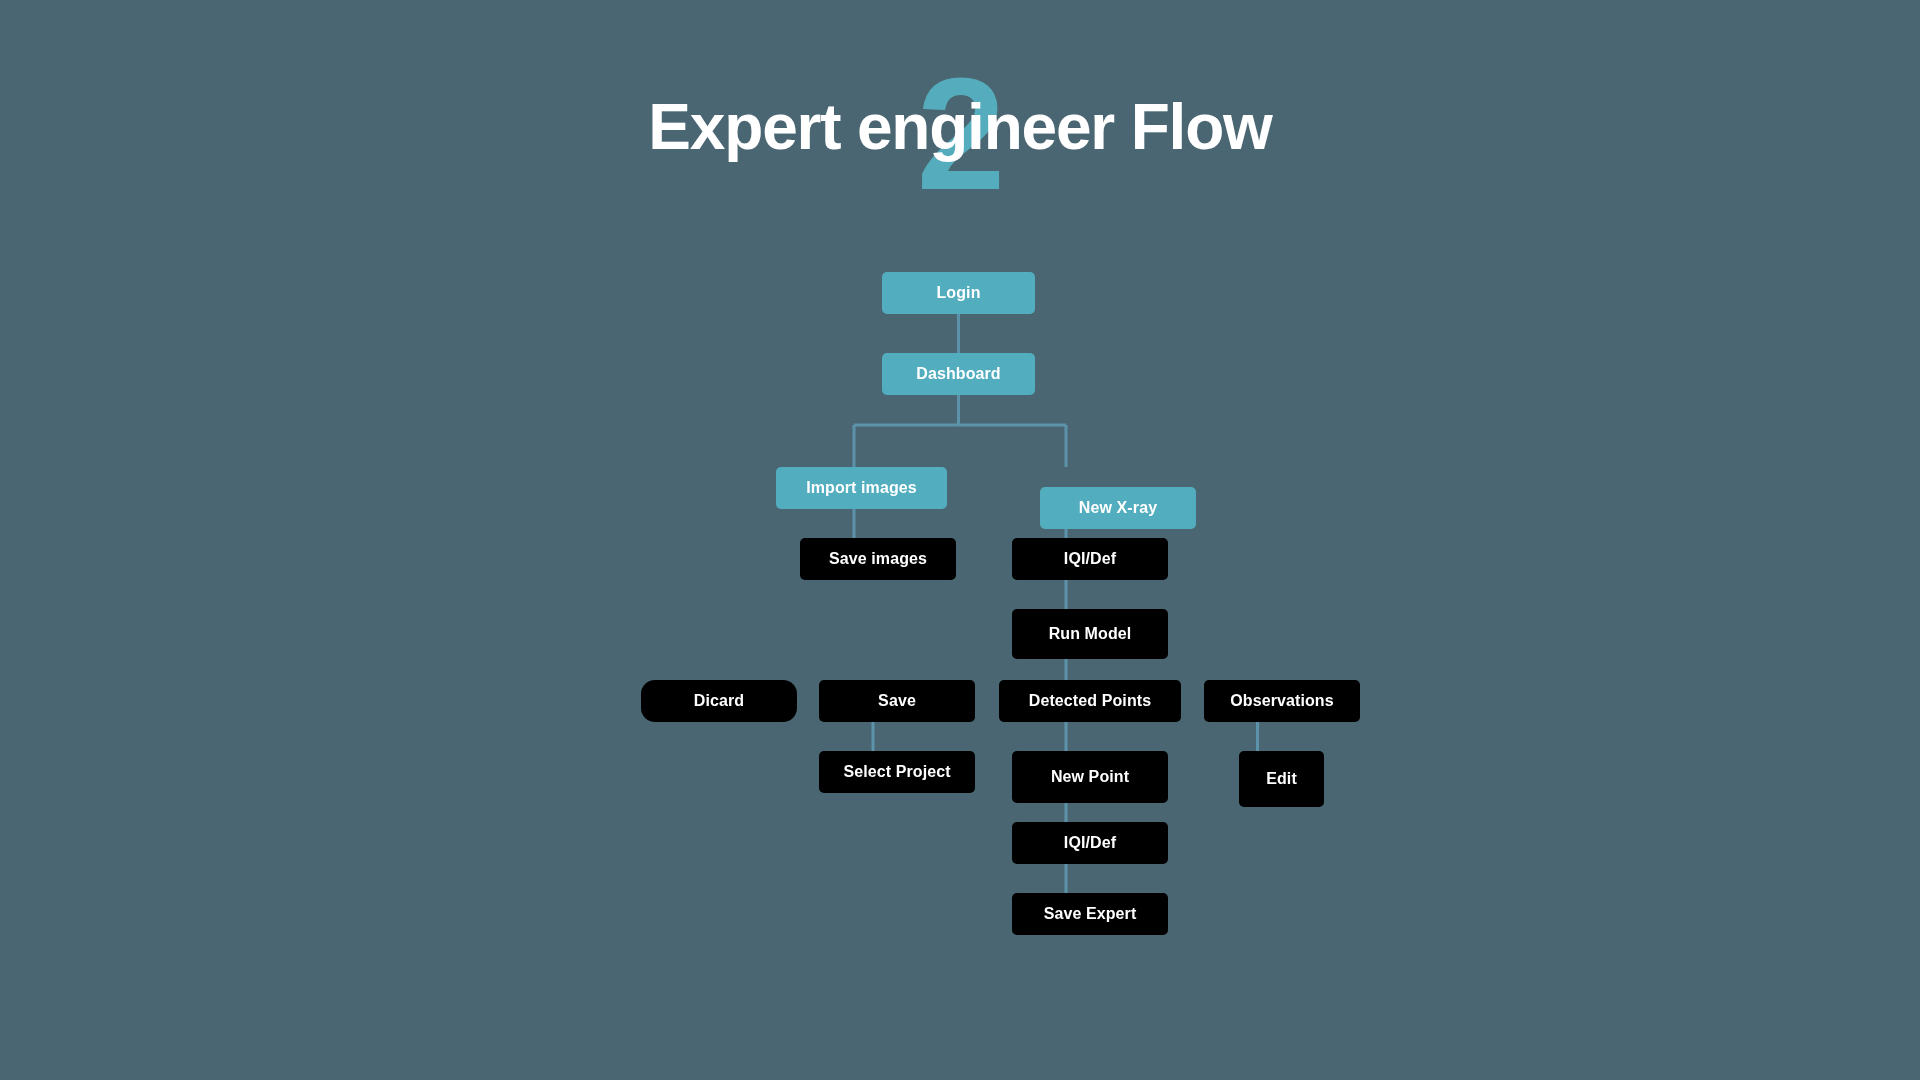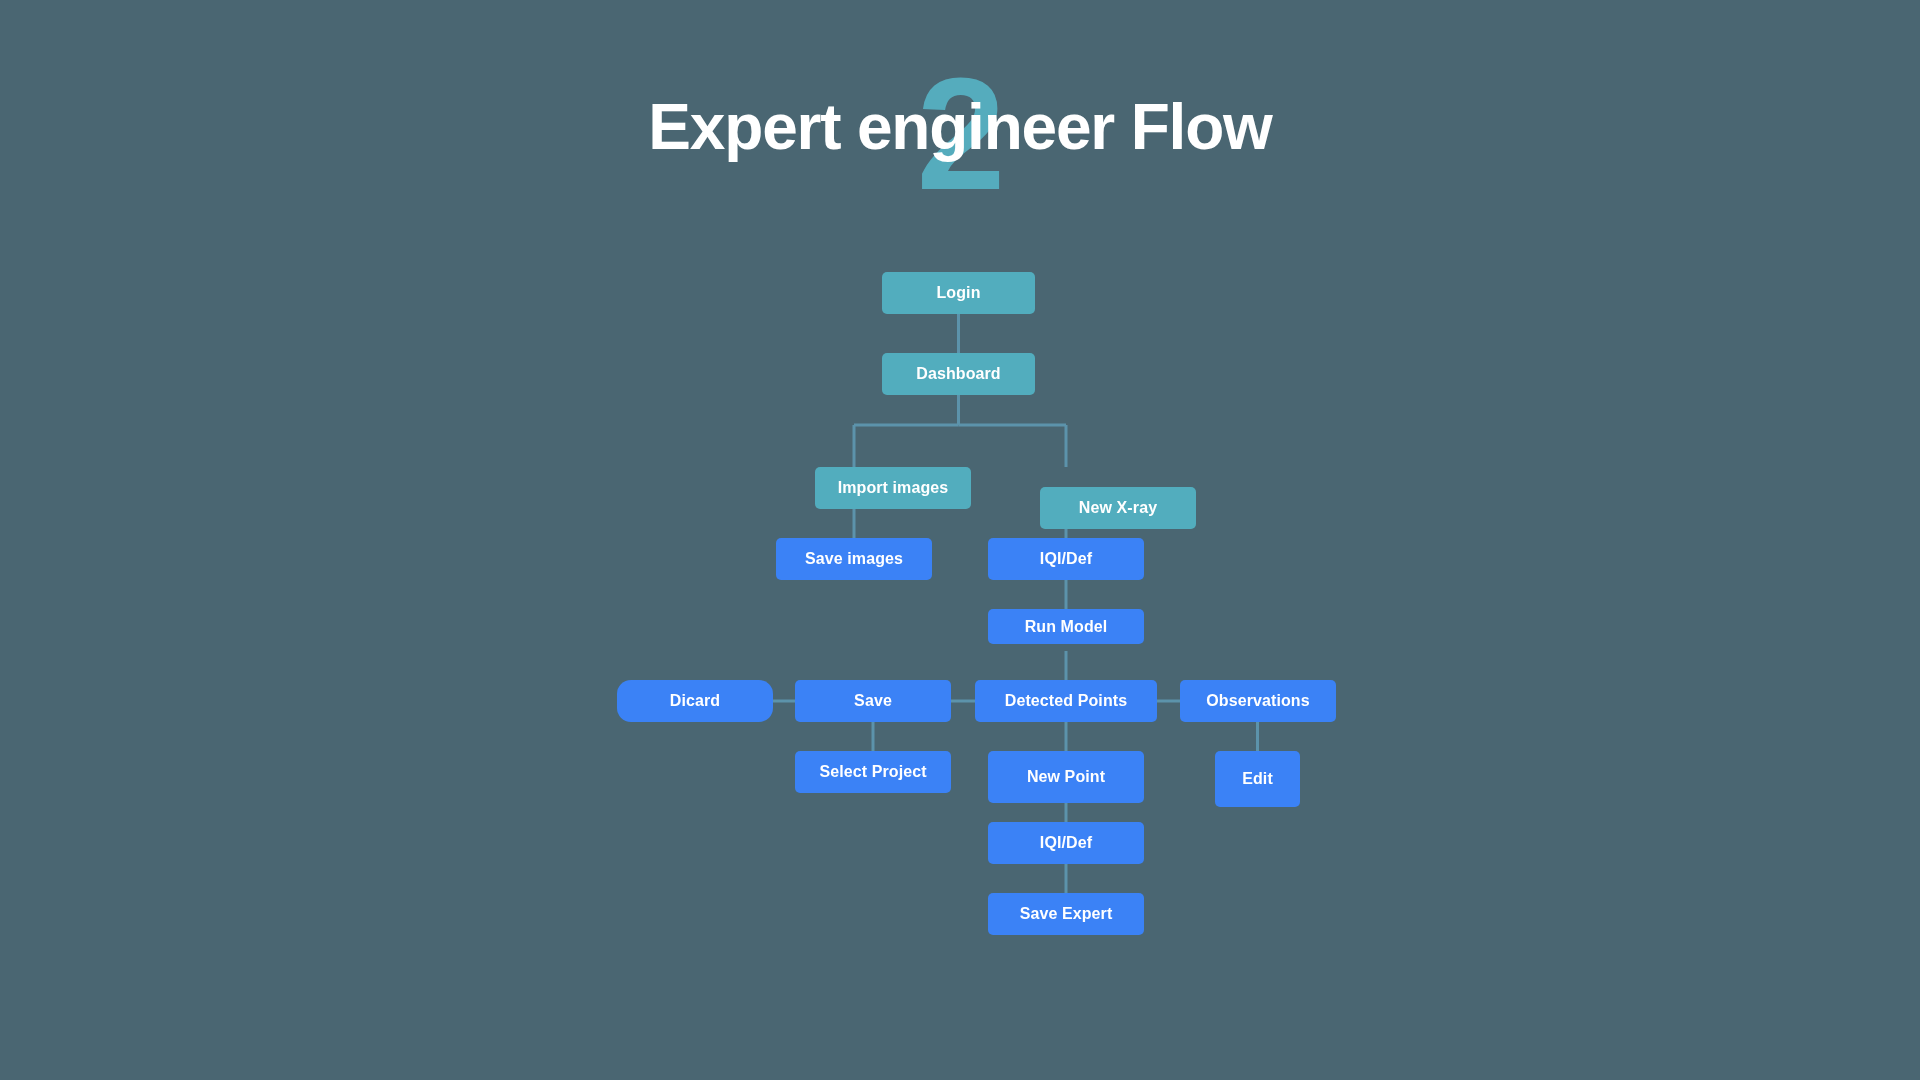--- a/index.html
+++ b/index.html
@@ -75,21 +75,21 @@
     justify-content: center;
     border-radius: 5px;
     color: #ffffff;
     font-weight: 700;
     font-size: 16px;
     letter-spacing: 0.1px;
     white-space: nowrap;
     z-index: 2;
   }
   .node.teal { background: #52adbe; }
-  .node.navy { background: #3b82f6; }
+  .node.navy { background: #000000; margin-left: 24px; }
 </style>
 </head>
 <body>
 
 <div id="title-area">
   <div id="title-bignum">2</div>
   <div id="title-text">Expert engineer Flow</div>
 </div>
 
 <div id="flow">
@@ -113,33 +113,33 @@
       <line x1="1257.5" y1="722" x2="1257.5" y2="751" stroke="#5c93ab" stroke-width="3"></line>
       <line x1="1066" y1="793" x2="1066" y2="822" stroke="#5c93ab" stroke-width="3"></line>
       <line x1="1066" y1="864" x2="1066" y2="893" stroke="#5c93ab" stroke-width="3"></line>
     </svg>
 <div class="node teal" style="left: 882px; top: 272px; width: 153px; height: 42px;">
       <span>Login</span>
     </div>
     <div class="node teal" style="left: 882px; top: 353px; width: 153px; height: 42px; align-items: center;">
       <span>Dashboard</span>
     </div>
-    <div class="node teal" style="left: 776px; top: 467px; width: 156px; height: 42px; margin-left: 39px;">
+    <div class="node teal" style="left: 776px; top: 467px; width: 171px; height: 42px;">
       <span>Import images</span>
     </div>
     <div class="node teal" style="left: 1040px; top: 467px; width: 156px; height: 42px; margin-top: 20px;">
       <span>New X-ray</span>
     </div>
     <div class="node navy" style="left: 776px; top: 538px; width: 156px; height: 42px;">
       <span>Save images</span>
     </div>
     <div class="node navy" style="left: 988px; top: 538px; width: 156px; height: 42px;">
       <span>IQI/Def</span>
     </div>
-    <div class="node navy" style="left: 988px; top: 609px; width: 156px; height: 35px;">
+    <div class="node navy" style="left: 988px; top: 609px; width: 156px; height: 50px;">
       <span>Run Model</span>
     </div>
     <div class="node navy" style="left: 617px; top: 680px; width: 156px; height: 42px; border-radius: 14px;">
       <span>Dicard</span>
     </div>
     <div class="node navy" style="left: 795px; top: 680px; width: 156px; height: 42px;">
       <span>Save</span>
     </div>
     <div class="node navy" style="left: 975px; top: 680px; width: 182px; height: 42px;">
       <span>Detected Points</span>

